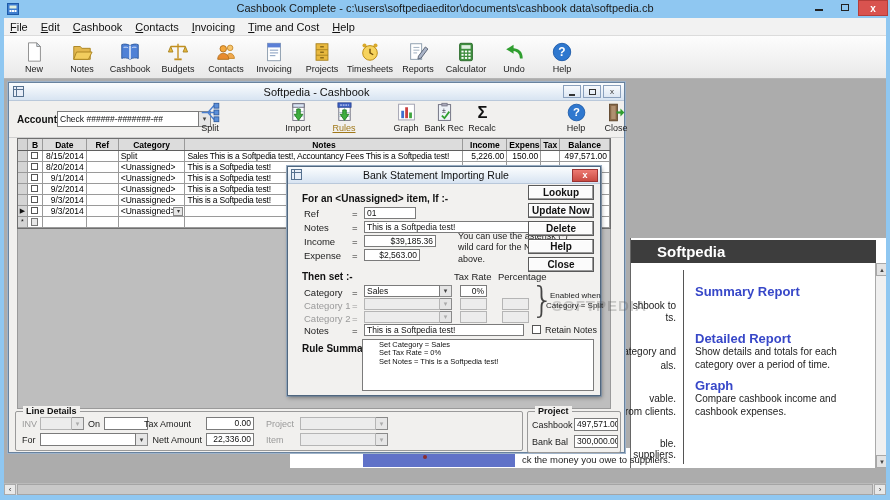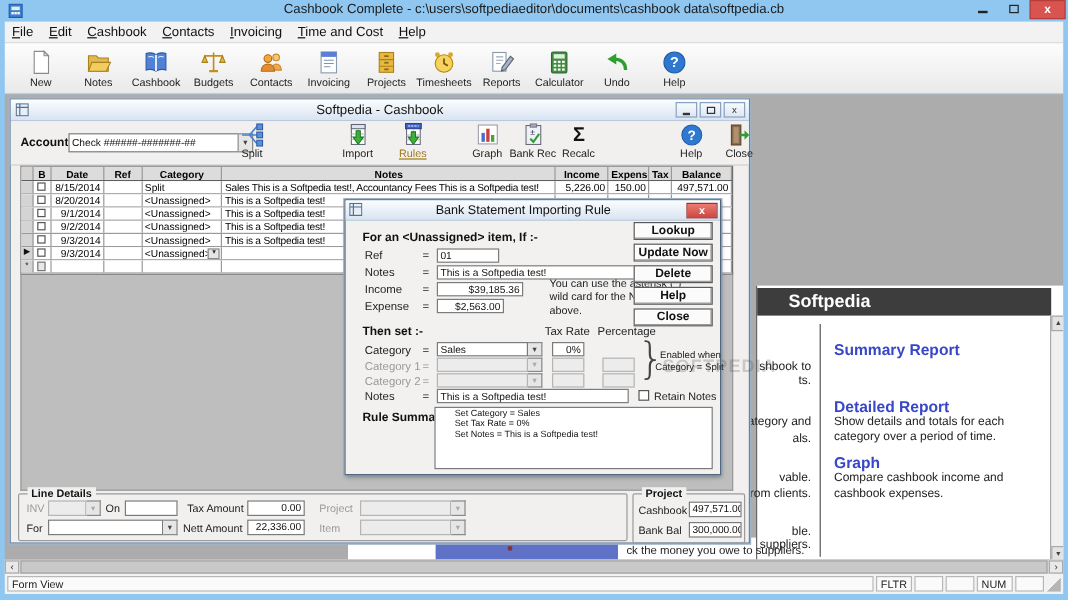--- a/index.html
+++ b/index.html
@@ -510,21 +510,21 @@
 
         <div class="group" style="left:6px; top:328px; width:508px; height:40px">
           <span class="group-label">Line Details</span>
           <span class="fld-label dis" style="left:6px; top:7px">INV</span>
           <div class="combo dis" style="left:24px; top:5px; width:44px; height:13px">
             <div class="tb dis"></div>
               <div class="cbtn">▾</div>
           </div>
           <span class="fld-label" style="left:72px; top:7px">On</span>
           <div class="tb" style="position:absolute; left:88px; top:5px; width:44px; height:13px"></div>
-          <span class="fld-label" style="left:140px; top:7px; width:46px; text-align:left">Tax Amount</span>
+          <span class="fld-label" style="left:128px; top:7px; width:46px; text-align:left">Tax Amount</span>
           <div class="tb num" style="position:absolute; left:190px; top:5px; width:48px; height:13px">0.00</div>
           <span class="fld-label dis" style="left:250px; top:7px">Project</span>
           <div class="combo dis" style="left:284px; top:5px; width:88px; height:13px">
             <div class="tb dis"></div>
               <div class="cbtn">▾</div>
           </div>
           <span class="fld-label" style="left:6px; top:23px">For</span>
           <div class="combo" style="left:24px; top:21px; width:108px; height:13px">
             <div class="tb"></div>
               <div class="cbtn">▾</div>
@@ -633,25 +633,16 @@
 
       <div class="watermark">SOFTPEDIA</div>
     </div>
 
     <div class="hscroll">
       <div class="hs-arrow" style="left:0">‹</div>
       <div class="hs-thumb"></div>
       <div class="hs-arrow" style="right:0">›</div>
     </div>
 
-    <div class="statusbar">
-      <div class="sseg main">Form View</div>
-      <div class="sseg" style="width:30px">FLTR</div>
-      <div class="sseg" style="width:24px"></div>
-      <div class="sseg" style="width:24px"></div>
-      <div class="sseg" style="width:30px">NUM</div>
-      <div class="sseg" style="width:24px"></div>
-      <div class="grip"></div>
-    </div>
   </div>
 
   <div class="frame-bottom" style="position:absolute; left:0; bottom:0; width:890px"></div>
 </div>
 
 </body></html>

